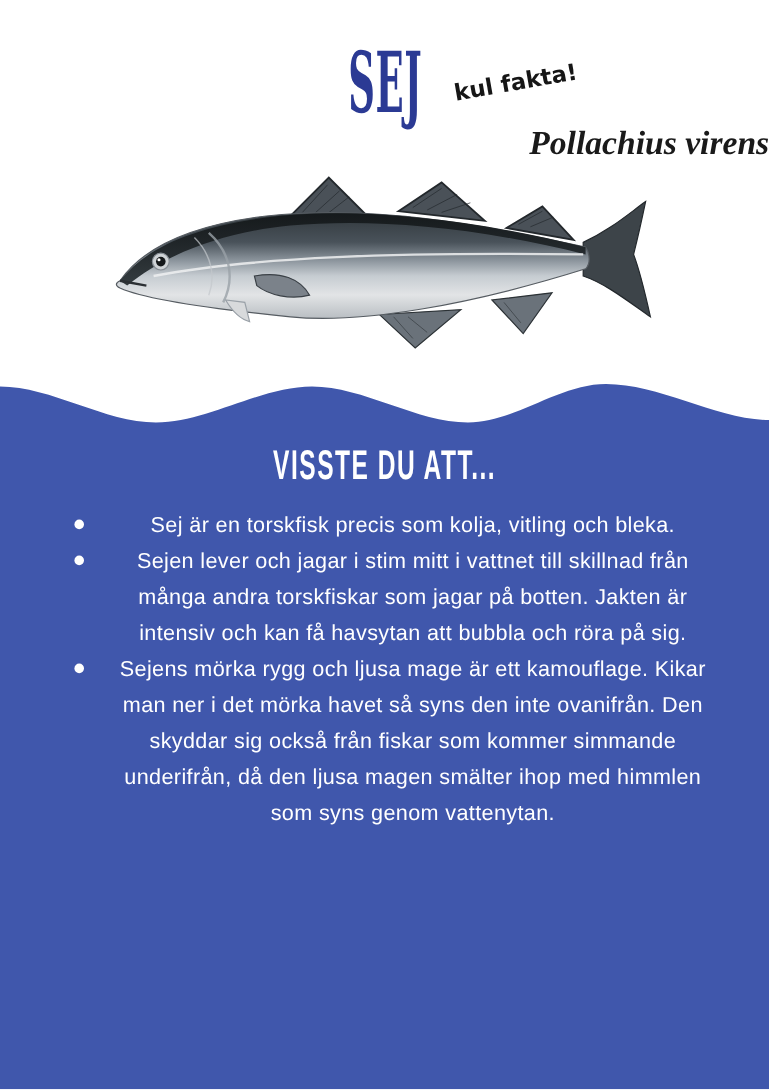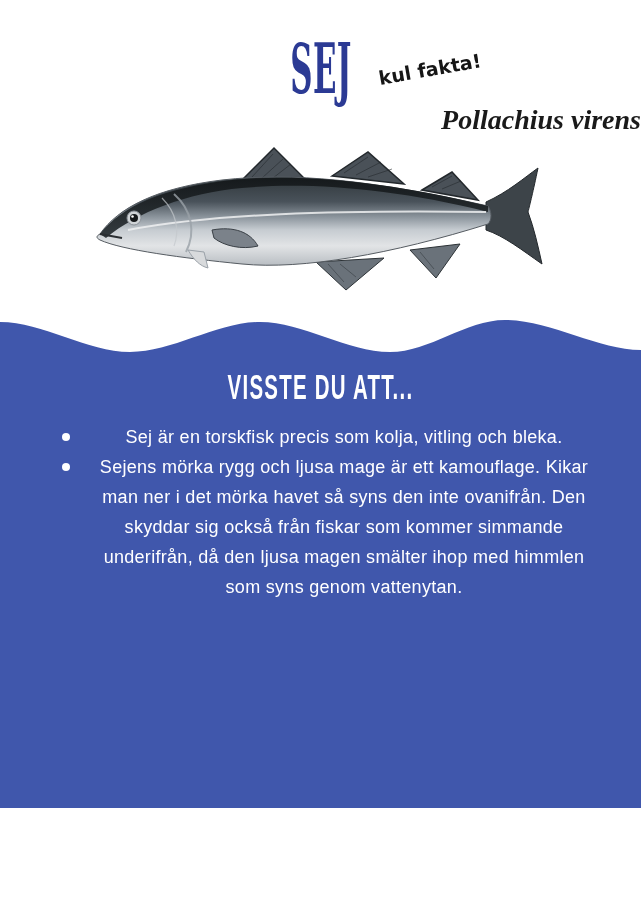--- a/index.html
+++ b/index.html
@@ -7,21 +7,21 @@
     --brush-navy:#1d2b7d;
     --title-blue:#2b3a94;
     --text-white:#ffffff;
     --ink-black:#1a1a1a;
   }
   *{margin:0;padding:0;box-sizing:border-box;}
   html,body{background:#ffffff;}
   body{font-family:"Liberation Sans",sans-serif;}
   .page{
     position:relative;
-    width:641px;height:808px;
+    width:641px;height:908px;
     margin:0 auto;
     background:#ffffff;
     overflow:hidden;
   }
   
   .title{
     position:absolute;
     left:50%;top:34px;
     transform:translateX(-50%) scaleX(0.44);
     transform-origin:center top;
@@ -197,20 +197,24 @@
 
   <h2 class="facts-heading">VISSTE DU ATT...</h2>
 
   <ul class="facts-list">
 
       <li>
         <span class="dot"></span>
         <span class="fact-text">Sej är en torskfisk precis som kolja, vitling och bleka.</span>
       </li>
 
+      <li>
+        <span class="dot"></span>
+        <span class="fact-text">Sejen lever och jagar i stim mitt i vattnet till skillnad från många andra torskfiskar som jagar på botten. Jakten är intensiv och kan få havsytan att bubbla och röra på sig.</span>
+      </li>
 
 
 
       <li>
         <span class="dot"></span>
         <span class="fact-text">Sejens mörka rygg och ljusa mage är ett kamouflage. Kikar man ner i det mörka havet så syns den inte ovanifrån. Den skyddar sig också från fiskar som kommer simmande underifrån, då den ljusa magen smälter ihop med himmlen som syns genom vattenytan.</span>
       </li>
     </ul>
 
 

